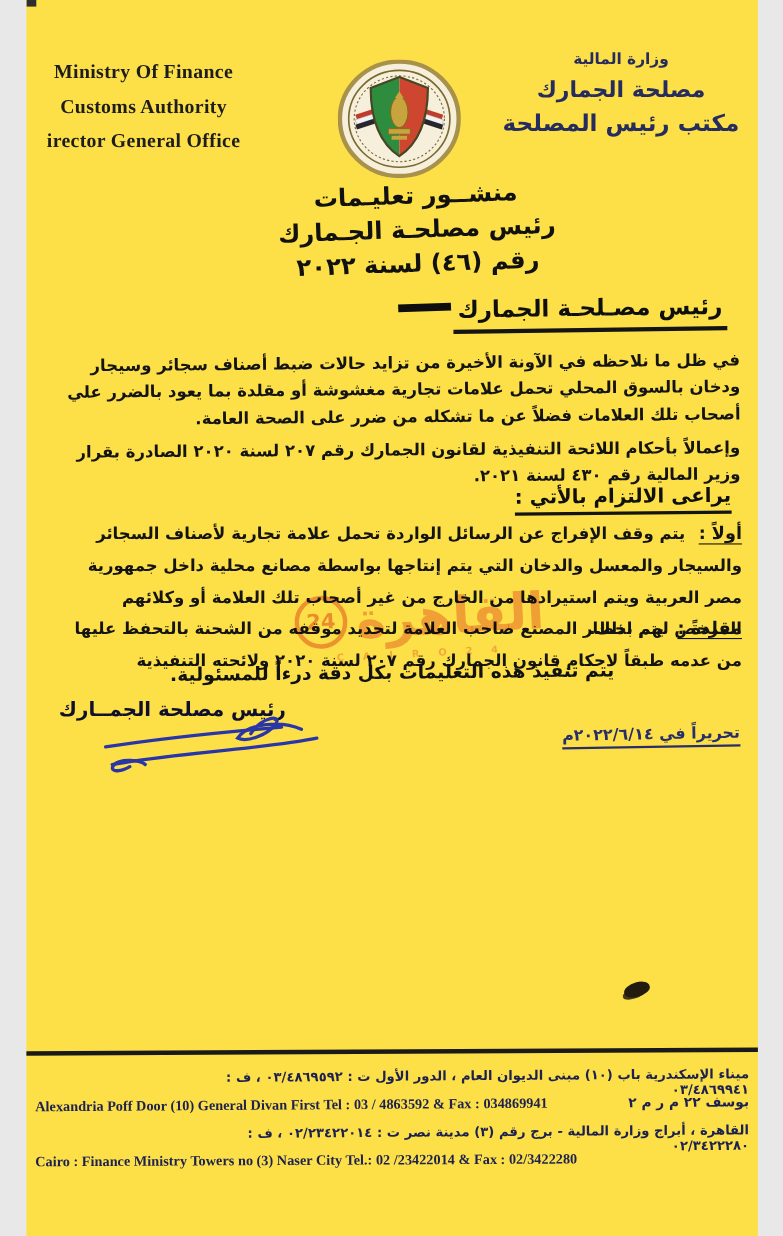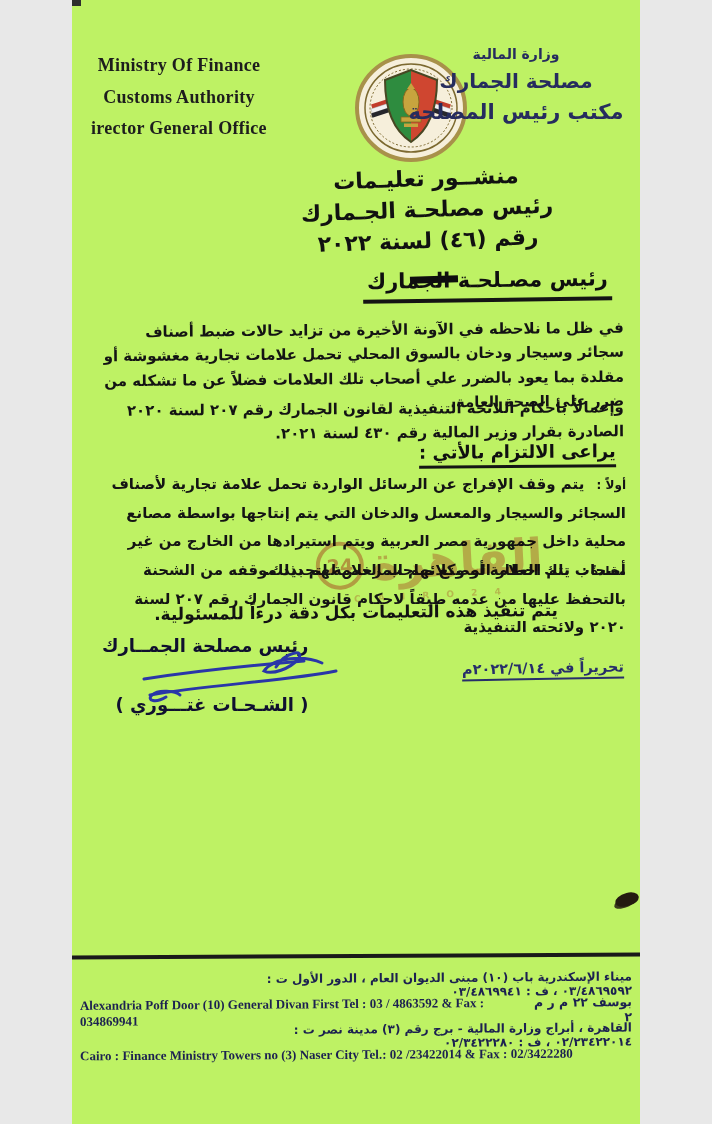--- a/index.html
+++ b/index.html
@@ -1,16 +1,16 @@
 <!DOCTYPE html>
 <html><head>
 <meta charset="utf-8">
 <style>
   html,body{margin:0;padding:0;background:#e8e8e8;}
-  .page{position:relative;width:568px;height:1124px;background:#bef264;overflow:hidden;
+  .page{position:relative;width:665px;height:1124px;background:#fde047;overflow:hidden;
         font-family:"DejaVu Sans",sans-serif;color:#161616;margin:0 auto;}
   .abs{position:absolute;}
 
   
   .hdr-en{left:-6px;top:50px;width:226px;text-align:center;font-family:"Liberation Serif",serif;
           font-weight:bold;font-size:18px;line-height:1.75;color:#1d1d1d;letter-spacing:.3px;}
   .hdr-ar{right:10px;top:46px;width:228px;text-align:center;color:#262c5e;font-weight:bold;direction:rtl;}
   .hdr-ar .s{font-size:14px;}
   .hdr-ar .m{font-size:20px;margin-top:7px;}
   .hdr-ar .l{font-size:21px;margin-top:7px;text-align:center;}
@@ -29,21 +29,21 @@
   .p1{top:318px;transform:rotate(-0.5deg);}
   .p2{top:397px;transform:rotate(-0.4deg);}
 
   .oblig{right:24px;top:441px;font-size:18px;font-weight:bold;color:#101010;direction:rtl;
          border-bottom:3px solid #141414;padding-bottom:3px;transform:rotate(-0.5deg);}
 
   .item{left:26px;right:14px;text-align:right;font-weight:bold;font-size:15px;line-height:1.9;
         color:#141414;direction:rtl;}
   .item1{top:470px;}
   .item2{top:556px;}
-  .item-label{text-underline-offset:4px;margin-left:7px;font-size:12px;}
+  .item-label{text-decoration:underline;text-underline-offset:4px;margin-left:7px;font-size:16px;}
 
   .closing{left:0;right:0;top:602px;text-align:center;font-weight:bold;font-size:17px;
            color:#121212;direction:rtl;transform:rotate(-0.6deg);}
 
   .sig-title{left:30px;top:635px;width:240px;text-align:left;font-size:18px;font-weight:bold;
              color:#10102e;direction:rtl;}
   .sig-ink{left:64px;top:645px;}
   .sig-name{left:14px;top:694px;width:252px;text-align:center;font-size:18px;font-weight:bold;
             color:#101030;direction:rtl;}
   .date{right:16px;top:660px;font-size:14.5px;font-weight:bold;color:#272e6a;direction:rtl;
@@ -148,21 +148,20 @@
   <div class="abs sig-ink">
     <svg width="210" height="62" viewBox="0 0 210 62">
       <g fill="none" stroke="#2a36a8" stroke-width="3" stroke-linecap="round">
         <path d="M8 34 C60 26 120 20 168 16"></path>
         <path d="M140 22 C150 6 170 4 162 14 C154 24 136 30 128 26 C138 12 168 10 186 18"></path>
         <path d="M14 50 C70 40 150 36 200 26"></path>
         <path d="M30 52 C20 58 10 56 16 50 C22 44 40 46 44 50"></path>
       </g>
     </svg>
   </div>
-  <div class="abs sig-name">( الشـحـات غتـــوري )</div>
   <div class="abs date">تحريراً في ٢٠٢٢/٦/١٤م</div>
 
   <div class="abs watermark">
     <div class="wm-row">
       <div class="wm-badge">24</div>
       <div class="wm-text">القاهرة</div>
     </div>
     <div class="wm-sub">C A I R O 2 4</div>
   </div>
 

